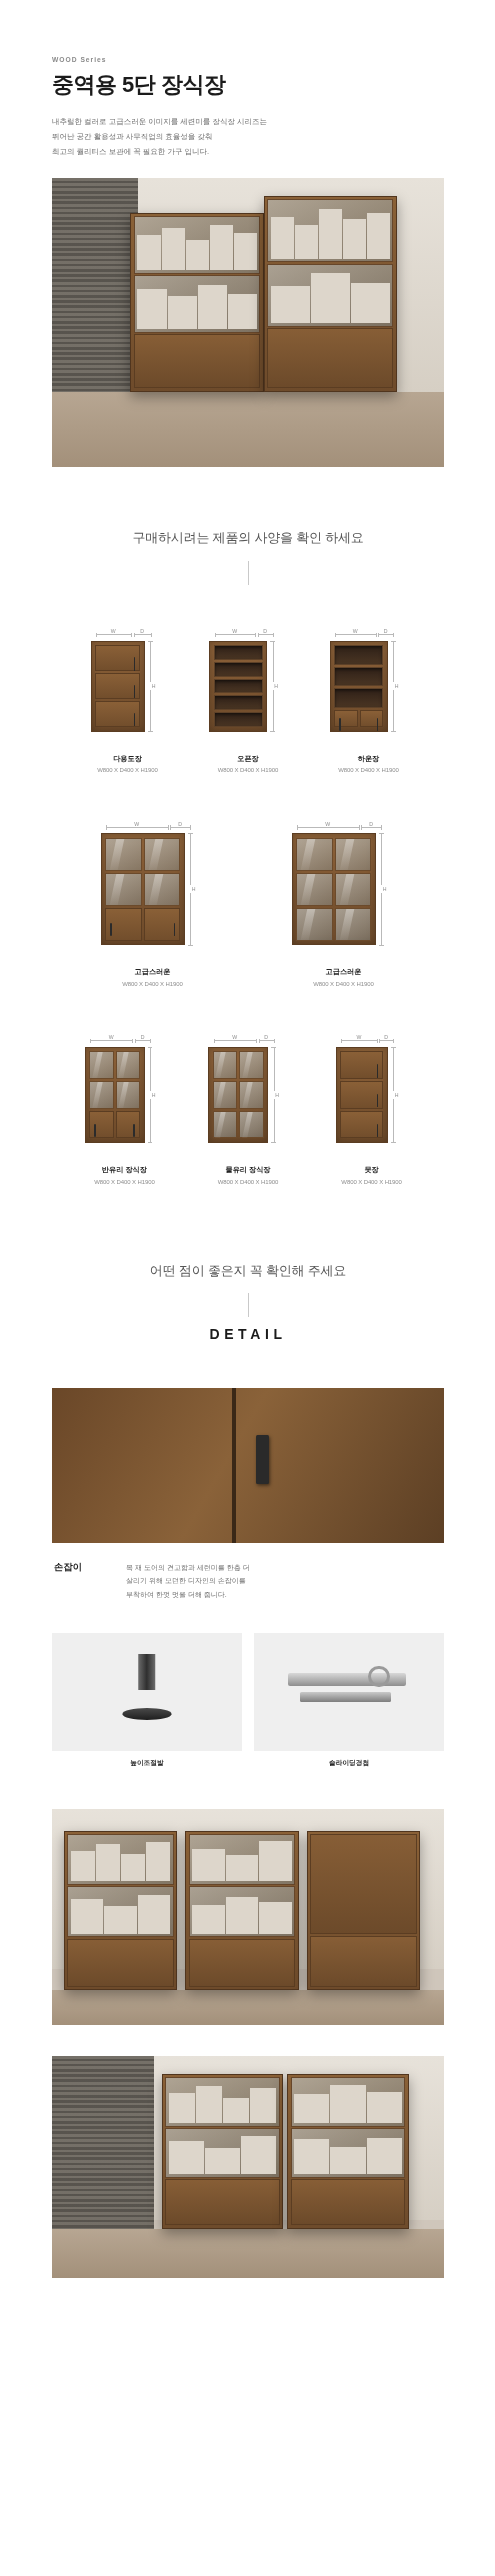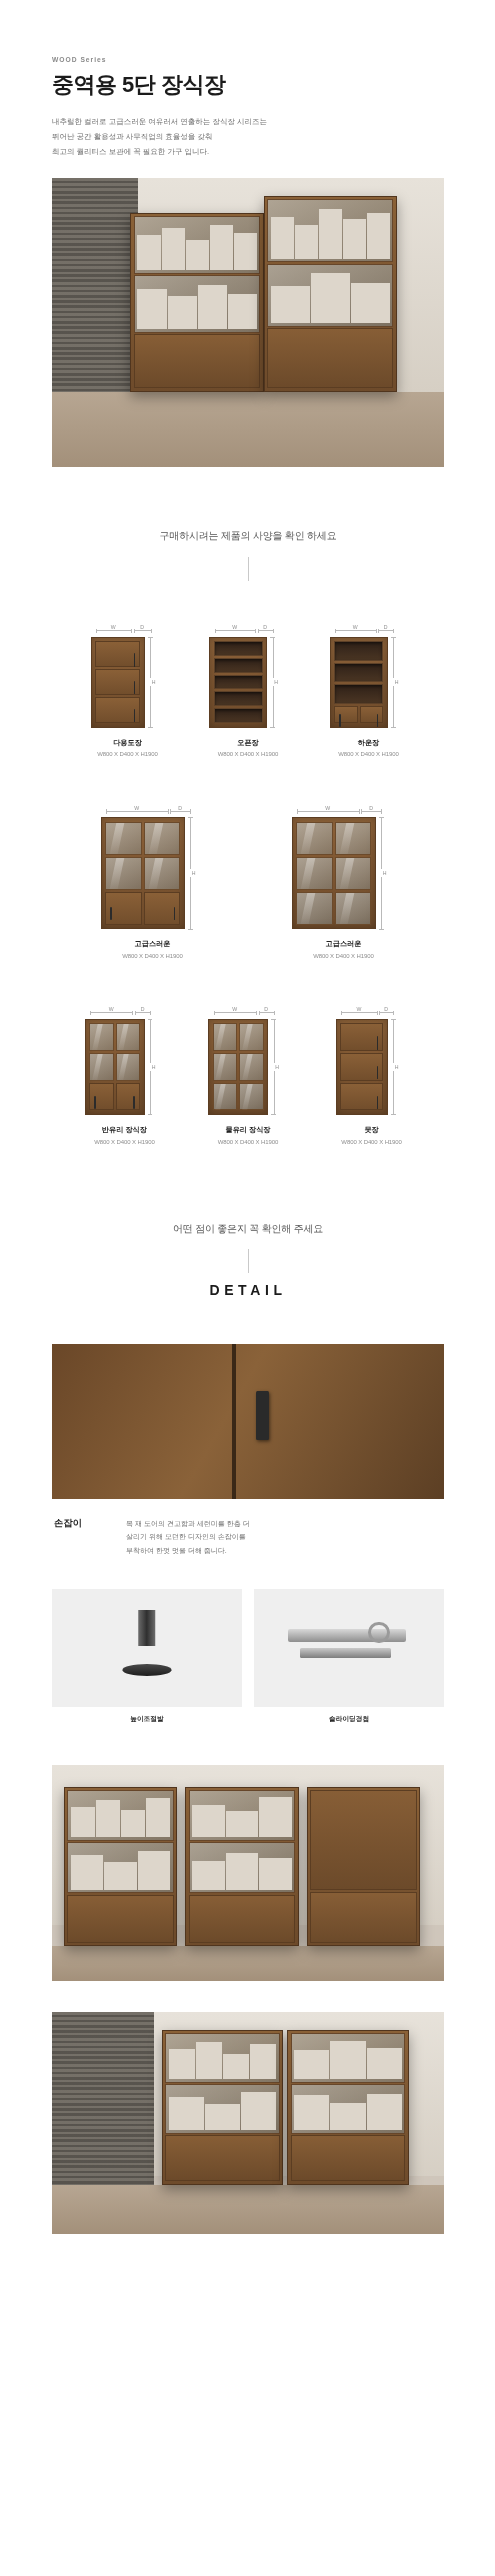--- a/index.html
+++ b/index.html
@@ -28,21 +28,21 @@
   .hero-photo-wrap { width: 392px; margin: 19.6px auto 0 auto; }
   .photo {
     width: 100%; position: relative; overflow: hidden;
     background: #cfc6bb;
   }
   .photo-h1 { height: 289px; }
 
   
   .sec { width: 392px; margin: 0 auto; }
   .sec-head { text-align: center; padding-top: 62px; }
-  .sec-sub { font-size: 10px; color: #555; letter-spacing: -0.2px; }
+  .sec-sub { font-size: 13px; color: #555; letter-spacing: -0.2px; }
   .sec-rule { width: 0.5px; height: 24px; background: #c9c9c9; margin: 13.4px auto 9.3px auto; }
   .sec-title {
     font-size: 15.5px; letter-spacing: 4.6px; color: #1b1b1b; font-weight: bold;
   }
   .sec-title.small { font-size: 14px; }
 
   
   .size-grid {
     display: flex; justify-content: center; gap: 17.5px;
     margin-top: 32px; flex-wrap: wrap;
@@ -76,21 +76,21 @@
   .arrow-v .line::before, .arrow-v .line::after {
     content: ""; position: absolute; left: -2.1px; width: 4.6px; height: 0.5px; background: #b9b9b9;
   }
   .arrow-v .line::before { top: 0; }
   .arrow-v .line::after { bottom: 0; }
   .arrow-v .lab {
     position: absolute; right: -1px; font-size: 5.2px; color: #8f8f8f;
     background: #fff; padding: 1px 1.5px;
   }
 
-  .size-name { font-size: 7.2px; font-weight: bold; color: #222; margin-top: 6px; }
+  .size-name { font-size: 7.2px; font-weight: bold; color: #222; margin-top: 18px; }
   .size-spec { font-size: 6px; color: #8e8e8e; margin-top: 3.6px; letter-spacing: -0.1px; }
 
   
   .cab {
     background: linear-gradient(178deg,#8d6239 0%, #7b5430 55%, #6d4a2a 100%);
     border: 0.5px solid #5b3d22; position: relative;
     box-shadow: inset 0 0 8.2px rgba(0,0,0,.25);
   }
   .cab .shelf-area { position: absolute; inset: 3.6px; display: flex; flex-direction: column; gap: 2.1px; }
   .cab .shelf {
@@ -159,21 +159,21 @@
 </head>
 <body>
 
 <div class="page">
 
   <section class="hero">
     <div class="hero-inner">
       <div class="brand">WOOD Series</div>
       <h1 class="hero-title">중역용 5단 장식장</h1>
       <p class="hero-desc">
-        <span>내추럴한 컬러로 고급스러운 여유러서 연출하는 장식장 시리즈는</span><br>
+        <span>내추럴한 컬러로 고급스러운 이미지를 세련미를 장식장 시리즈는</span><br>
         <span>뛰어난 공간 활용성과 사무직업의 효율성을 갖춰</span><br>
         <span>최고의 퀄리티스 보관에 꼭 필요한 가구 입니다.</span>
       </p>
     </div>
     <div class="hero-photo-wrap">
       <div class="photo photo-h1">
         <div class="room">
           <div class="wall"></div>
           <div class="floor"></div>
           <div class="blind"></div>

